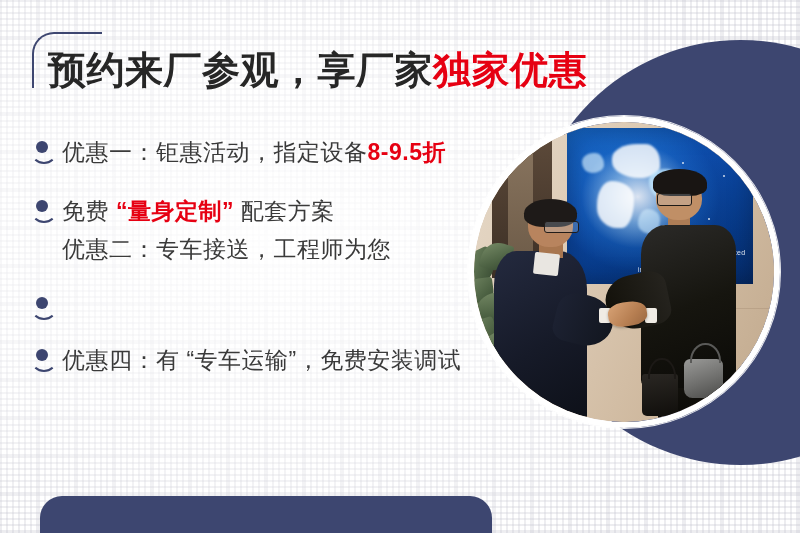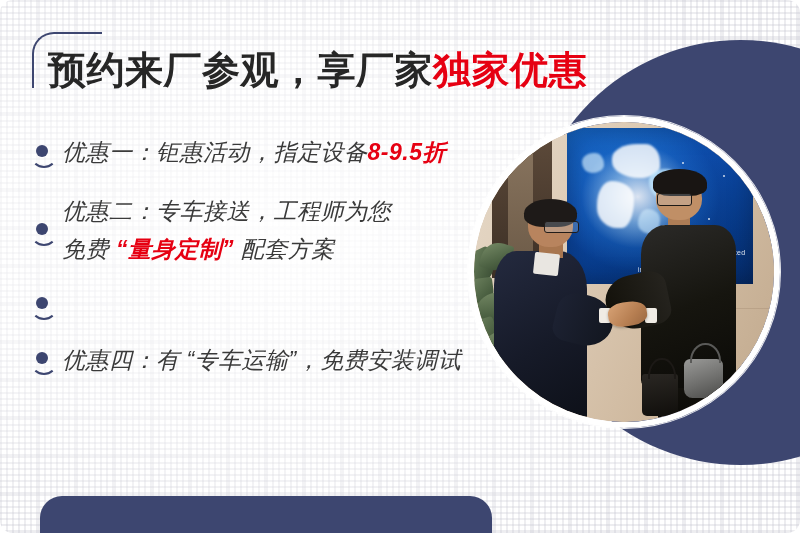--- a/index.html
+++ b/index.html
@@ -12,21 +12,20 @@
     font-family: "Liberation Sans", "DejaVu Sans", sans-serif;
     background: #ffffff;
   }
 
   .banner {
     position: relative;
     width: 800px;
     height: 533px;
     overflow: hidden;
     background: #ffffff;
-    border-radius: 13px;
   }
 
   
   .grid-bg {
     position: absolute;
     inset: 0;
     background-image:
       repeating-linear-gradient(to right,
         rgba(140,140,160,0.30) 0px, rgba(140,140,160,0.30) 2px,
         rgba(0,0,0,0) 2px, rgba(0,0,0,0) 6px),
@@ -373,23 +372,22 @@
 
   .bullets {
     position: absolute;
     left: 30px;
     top: 134px;
     width: 460px;
   }
   .bullet-row {
     position: relative;
     display: flex;
-    align-items: center;
+    align-items: flex-start;
     margin-bottom: 22px;
-    font-style: italic;
   }
   .bullet-mark {
     position: relative;
     flex: 0 0 auto;
     width: 26px;
     height: 30px;
     margin-right: 6px;
   }
   .bullet-mark .bm-dot {
     position: absolute;
@@ -531,22 +529,22 @@
         <span class="bullet-line2"><span>优惠一：钜惠活动，指定设备</span><span class="red">8-9.5折</span></span>
       </span>
     </div>
 
     <div class="bullet-row">
       <span class="bullet-mark">
         <span class="bm-arc"></span>
           <span class="bm-dot"></span>
       </span>
       <span class="bullet-text">
+        <span class="bullet-line2"><span>免费 </span><span class="red">“量身定制”</span><span> 配套方案</span></span>
         <span class="bullet-line2">优惠二：专车接送，工程师为您</span>
-        <span class="bullet-line2"><span>免费 </span><span class="red">“量身定制”</span><span> 配套方案</span></span>
       </span>
     </div>
 
     <div class="bullet-row">
       <span class="bullet-mark">
         <span class="bm-arc"></span>
           <span class="bm-dot"></span>
       </span>
     </div>
 

